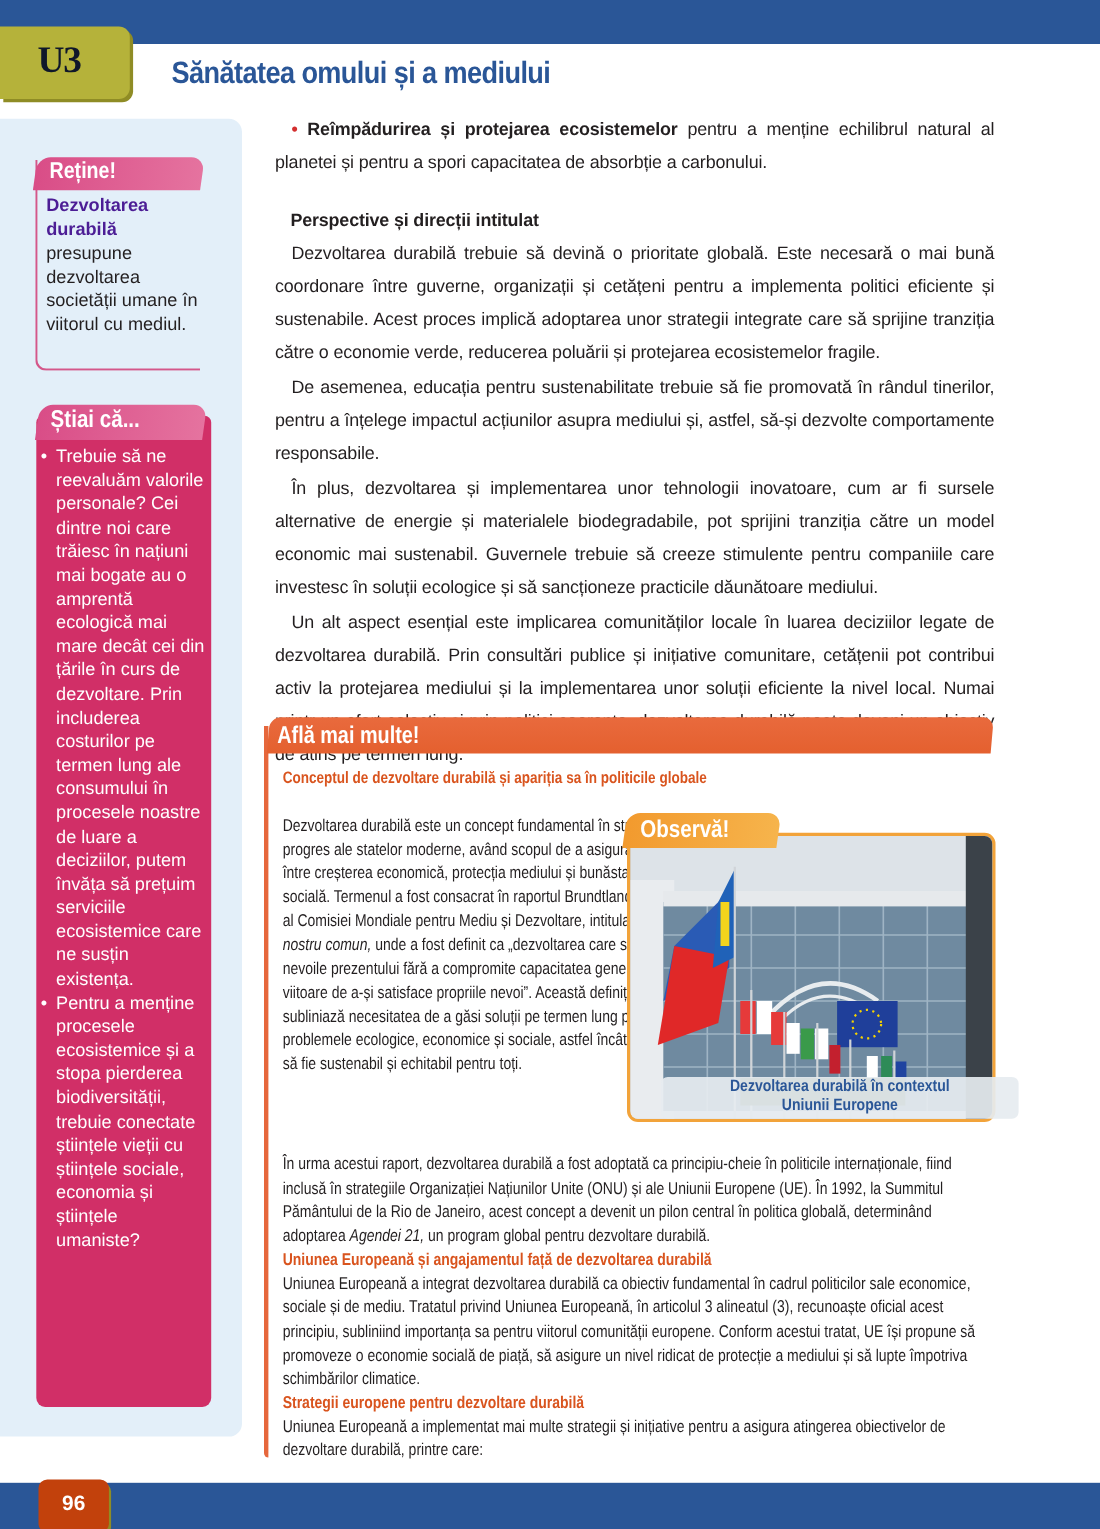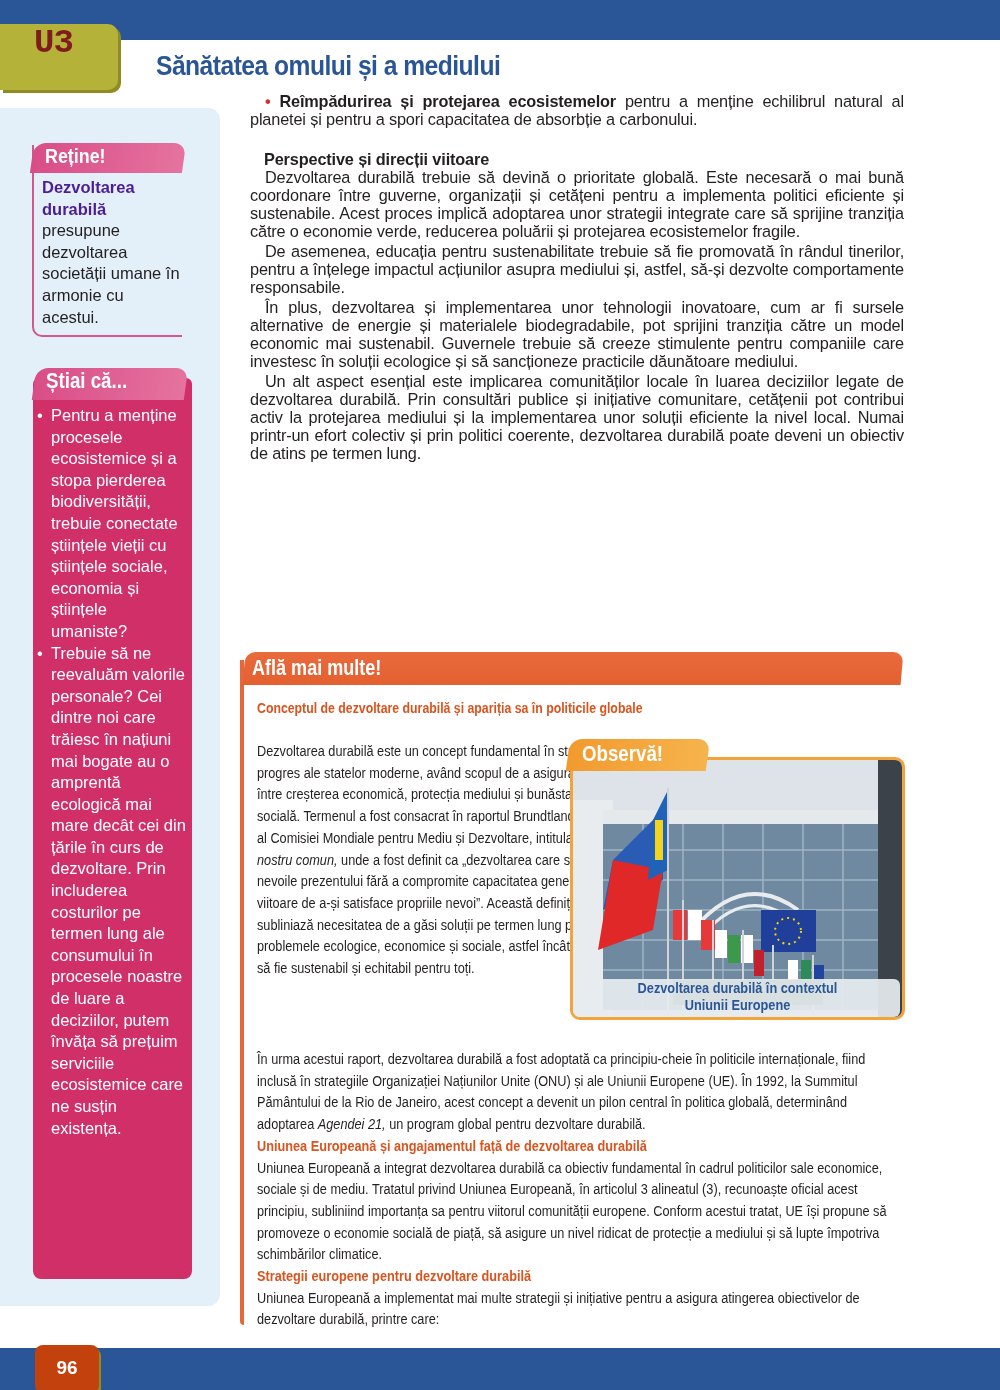--- a/index.html
+++ b/index.html
@@ -1,57 +1,57 @@
 <!DOCTYPE html>
 <html><head>
 <meta charset="utf-8">
 <style>
   * { box-sizing: border-box; margin: 0; padding: 0; }
   html, body { width: 1000px; height: 1390px; background: #ffffff; overflow: hidden; }
   body { position: relative; font-family: "Liberation Sans", sans-serif; color: #231f20; }
 
   .top-band { position: absolute; left: 0; top: 0; width: 1000px; height: 40px; background: #2a5697; }
   .unit-tab { position: absolute; left: 0; top: 24px; width: 118px; height: 66px; background: #b5b23a; border-radius: 0 10px 10px 0; box-shadow: 3px 3px 0 #8f8c25; }
-  .unit-tab span { position: absolute; left: 34px; top: 0; font-family: Liberation Mono, monospace; font-weight: bold; font-size: 34px; color: #7f1d1d; letter-spacing: -1px; }
+  .unit-tab span { position: absolute; left: 34px; top: 12px; font-family: Liberation Serif, serif; font-weight: bold; font-size: 34px; color: #0f172a; letter-spacing: -1px; }
   .page-title { position: absolute; left: 156px; top: 50px; font-family: "Liberation Sans", sans-serif; font-weight: bold; font-size: 28px; color: #2a5697; letter-spacing: -0.6px; transform: scaleX(0.88); transform-origin: left top; white-space: nowrap; }
 
   .sidebar-bg { position: absolute; left: 0; top: 108px; width: 220px; height: 1198px; background: #e3eff9; border-radius: 0 12px 12px 0; }
 
   .retine-box { position: absolute; left: 32px; top: 145px; width: 150px; height: 192px; border-left: 2px solid #d4578a; border-bottom: 2px solid #d4578a; border-radius: 0 0 0 10px; }
   .retine-tab { position: absolute; left: 32px; top: 143px; width: 152px; height: 30px; background: linear-gradient(90deg, #d94d87, #e5739f); border-radius: 12px 12px 0 0; transform: skewX(-8deg); }
   .retine-tab-label { position: absolute; left: 45px; top: 144px; font-weight: bold; font-size: 21px; color: #ffffff; transform: scaleX(0.85); transform-origin: left; }
   .retine-text { position: absolute; left: 42px; top: 177px; width: 140px; font-size: 16.5px; line-height: 21.6px; color: #231f20; }
   .retine-text b { color: #4c1d95; }
 
   .stiai-box { position: absolute; left: 33px; top: 378px; width: 159px; height: 901px; background: #d12f67; border-radius: 6px 6px 8px 8px; }
   .stiai-tab { position: absolute; left: 34px; top: 368px; width: 152px; height: 32px; background: linear-gradient(90deg, #d94d87, #e5739f); border-radius: 12px 12px 0 0; transform: skewX(-8deg); }
   .stiai-tab-label { position: absolute; left: 46px; top: 368px; font-weight: bold; font-size: 22px; color: #ffffff; transform: scaleX(0.85); transform-origin: left; }
   .stiai-text { position: absolute; left: 36px; top: 405px; width: 150px; font-size: 16.5px; line-height: 21.6px; color: #ffffff; }
   .stiai-text .li { position: relative; padding-left: 15px; }
   .stiai-text .li::before { content: "•"; position: absolute; left: 1px; top: 0; }
 
-  .main { position: absolute; left: 250px; top: 92px; width: 654px; font-size: 16.3px; line-height: 18px; color: #231f20; letter-spacing: -0.15px; }
+  .main { position: absolute; left: 250px; top: 103px; width: 654px; font-size: 16.3px; line-height: 30px; color: #231f20; letter-spacing: -0.15px; }
   .main p { text-align: justify; text-indent: 15px; }
   .main .bullet { color: #d32f2f; font-weight: bold; }
   .main h3 { font-size: 16.3px; font-weight: bold; margin-top: 22px; padding-left: 14px; }
 
   .afla-border { position: absolute; left: 240px; top: 660px; width: 4px; height: 665px; background: #e6673c; border-radius: 0 0 0 6px; }
   .afla-tab { position: absolute; left: 244px; top: 652px; width: 658px; height: 33px; background: linear-gradient(180deg, #e96a3d, #e4602f); border-radius: 10px 10px 0 0; transform: skewX(-5deg); }
   .afla-tab-label { position: absolute; left: 252px; top: 655px; font-weight: bold; font-size: 22px; color: #ffffff; transform: scaleX(0.82); transform-origin: left; white-space: nowrap; }
   .afla-subtitle { position: absolute; left: 257px; top: 699px; font-weight: bold; font-size: 15px; color: #d9541e; transform: scaleX(0.82); transform-origin: left; white-space: nowrap; }
 
   .condensed { font-size: 15.5px; line-height: 21.7px; color: #231f20; transform: scaleX(0.82); transform-origin: left top; }
   .afla-col { position: absolute; left: 257px; top: 740px; width: 380px; }
   .afla-full { position: absolute; left: 257px; top: 1048px; width: 790px; }
   .afla-full .hdr { color: #d9541e; font-weight: bold; }
 
   .photo-frame { position: absolute; left: 570px; top: 757px; width: 335px; height: 263px; border: 3px solid #f2a33a; border-radius: 10px; overflow: hidden; background: #c7ced6; }
   .observa-tab { position: absolute; left: 568px; top: 739px; width: 140px; height: 32px; background: linear-gradient(90deg, #f29a2e, #f6b44c); border-radius: 12px 12px 0 0; transform: skewX(-8deg); }
   .observa-label { position: absolute; left: 582px; top: 741px; font-weight: bold; font-size: 22px; color: #ffffff; transform: scaleX(0.85); transform-origin: left; white-space: nowrap; }
-  .photo-caption { position: absolute; left: 575px; top: 979px; width: 325px; height: 38px; background: rgba(230,235,240,0.92); border-radius: 6px; text-align: center; }
+  .photo-caption { position: absolute; left: 601px; top: 979px; width: 325px; height: 38px; background: rgba(230,235,240,0.92); border-radius: 6px; text-align: center; }
   .photo-caption div { font-weight: bold; font-size: 15px; line-height: 17px; color: #2a5697; transform: scaleX(0.85); }
 
   .page-num-tab { position: absolute; left: 35px; top: 1333px; width: 64px; height: 48px; background: #c2410c; border-radius: 8px; box-shadow: 2px 3px 0 #8f8c25; z-index: 2; margin-top: 12px; }
   .page-num-tab span { position: absolute; left: 0; width: 64px; top: 12px; text-align: center; font-weight: bold; font-size: 19px; color: #ffffff; }
   .bottom-band { position: absolute; left: 0; top: 1348px; width: 1000px; height: 42px; background: #2a5697; }
 </style>
 </head>
 <body>
 
 <div class="top-band"></div>
@@ -60,34 +60,34 @@
   </div>
 <div class="page-title">Sănătatea omului și a mediului</div>
 
 <div class="sidebar-bg"></div>
 
 <div class="retine-box"></div>
 <div class="retine-tab"></div>
 <div class="retine-tab-label">Reține!</div>
 <div class="retine-text">
   <b>Dezvoltarea durabilă</b>
-  <span>presupune dezvoltarea societății umane în armonie cu acestui.</span>
+  <span>presupune dezvoltarea societății umane în viitorul cu mediul.</span>
 </div>
 
 <div class="stiai-box"></div>
 <div class="stiai-tab"></div>
 <div class="stiai-tab-label">Știai că...</div>
 <div class="stiai-text">
+  <div class="li">Trebuie să ne reevaluăm valorile personale? Cei dintre noi care trăiesc în națiuni mai bogate au o amprentă ecologică mai mare decât cei din țările în curs de dezvoltare. Prin includerea costurilor pe termen lung ale consumului în procesele noastre de luare a deciziilor, putem învăța să prețuim serviciile ecosistemice care ne susțin existența.</div>
   <div class="li">Pentru a menține procesele ecosistemice și a stopa pierderea biodiversității, trebuie conectate științele vieții cu științele sociale, economia și științele umaniste?</div>
-  <div class="li">Trebuie să ne reevaluăm valorile personale? Cei dintre noi care trăiesc în națiuni mai bogate au o amprentă ecologică mai mare decât cei din țările în curs de dezvoltare. Prin includerea costurilor pe termen lung ale consumului în procesele noastre de luare a deciziilor, putem învăța să prețuim serviciile ecosistemice care ne susțin existența.</div>
 </div>
 
 <div class="main">
   <p><span class="bullet">• </span><b>Reîmpădurirea și protejarea ecosistemelor</b><span> pentru a menține echilibrul natural al planetei și pentru a spori capacitatea de absorbție a carbonului.</span></p>
-  <h3>Perspective și direcții viitoare</h3>
+  <h3>Perspective și direcții intitulat</h3>
   <p>Dezvoltarea durabilă trebuie să devină o prioritate globală. Este necesară o mai bună coordonare între guverne, organizații și cetățeni pentru a implementa politici eficiente și sustenabile. Acest proces implică adoptarea unor strategii integrate care să sprijine tranziția către o economie verde, reducerea poluării și protejarea ecosistemelor fragile.</p>
   <p style="margin-top:2px">De asemenea, educația pentru sustenabilitate trebuie să fie promovată în rândul tinerilor, pentru a înțelege impactul acțiunilor asupra mediului și, astfel, să-și dezvolte comportamente responsabile.</p>
   <p style="margin-top:2px">În plus, dezvoltarea și implementarea unor tehnologii inovatoare, cum ar fi sursele alternative de energie și materialele biodegradabile, pot sprijini tranziția către un model economic mai sustenabil. Guvernele trebuie să creeze stimulente pentru companiile care investesc în soluții ecologice și să sancționeze practicile dăunătoare mediului.</p>
   <p style="margin-top:2px">Un alt aspect esențial este implicarea comunităților locale în luarea deciziilor legate de dezvoltarea durabilă. Prin consultări publice și inițiative comunitare, cetățenii pot contribui activ la protejarea mediului și la implementarea unor soluții eficiente la nivel local. Numai printr-un efort colectiv și prin politici coerente, dezvoltarea durabilă poate deveni un obiectiv de atins pe termen lung.</p>
 </div>
 
 <div class="afla-border"></div>
 <div class="afla-tab"></div>
 <div class="afla-tab-label">Află mai multe!</div>
 <div class="afla-subtitle">Conceptul de dezvoltare durabilă și apariția sa în politicile globale</div>

